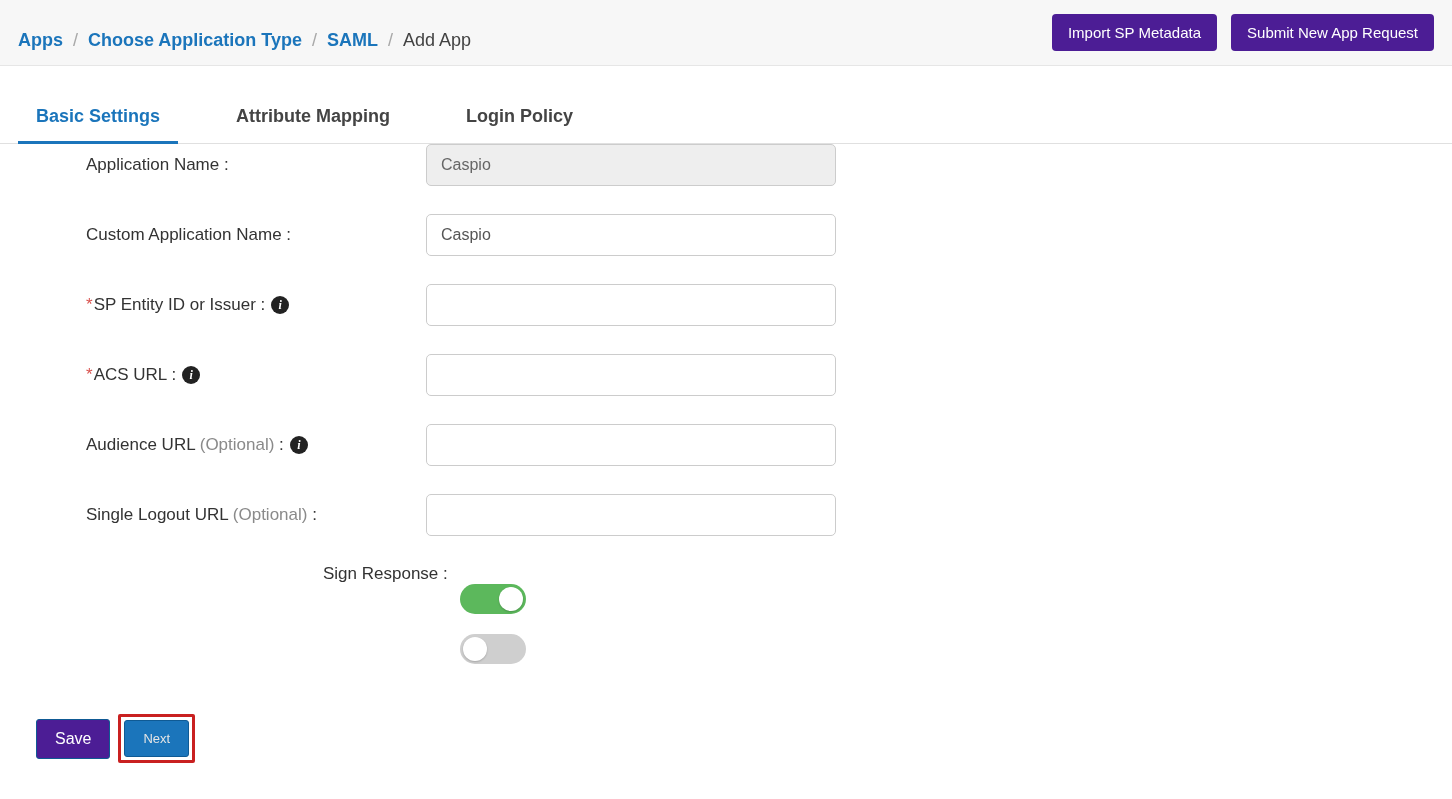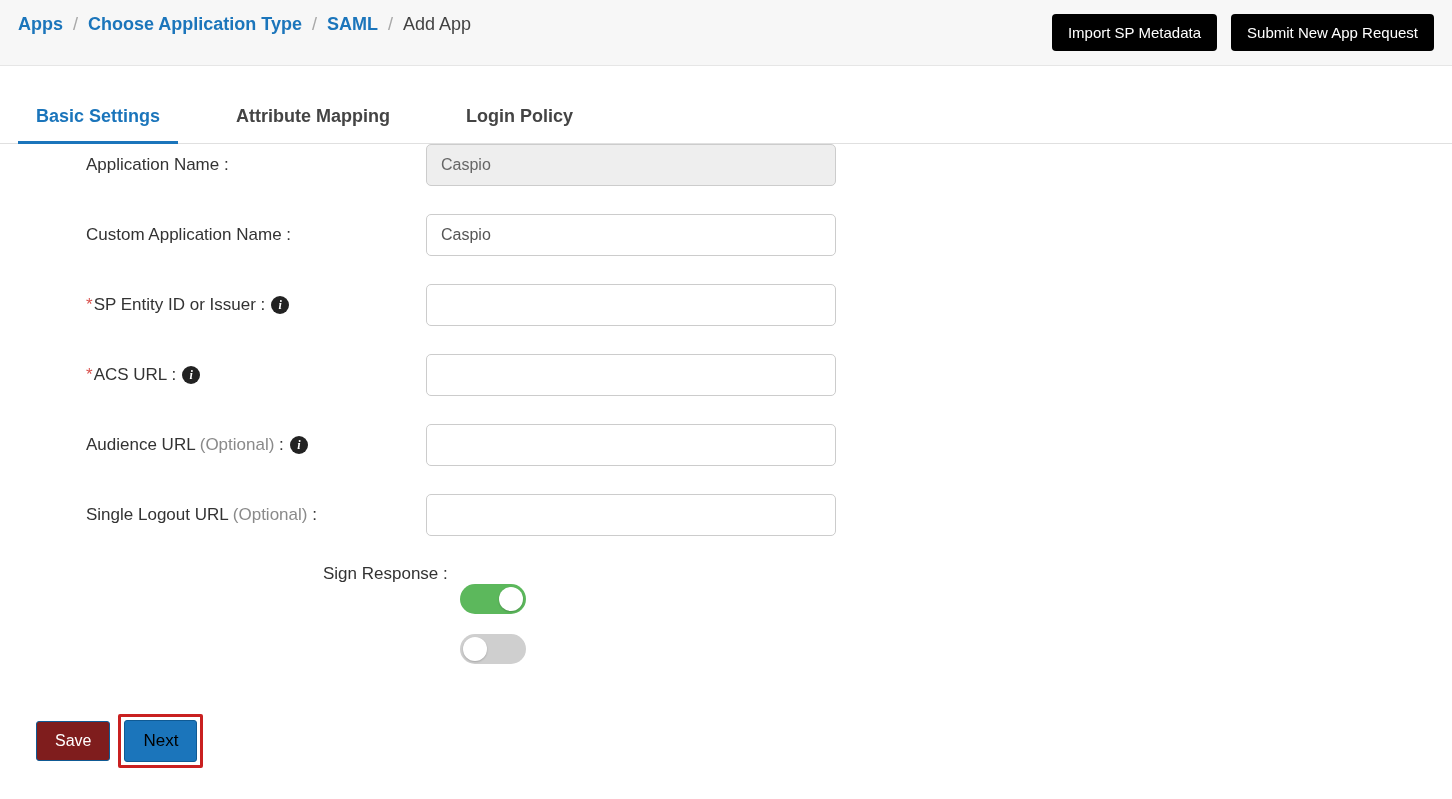--- a/index.html
+++ b/index.html
@@ -7,21 +7,21 @@
     font-family: Arial, Helvetica, sans-serif;
     font-size: 16px;
     color: #333;
     background: #fff;
     width: 1452px;
   }
   .topbar {
     background: #f7f7f7;
     border-bottom: 1px solid #e6e6e6;
     display: flex;
-    align-items: flex-start;
+    align-items: flex-end;
     justify-content: space-between;
     padding: 14px 18px 14px 18px;
   }
   .breadcrumb {
     display: flex;
     align-items: center;
     gap: 10px;
     font-size: 18px;
   }
   .breadcrumb .crumb-link {
@@ -37,21 +37,21 @@
   }
   .breadcrumb .crumb-current {
     color: #424242;
     font-weight: 500;
   }
   .topbar-actions {
     display: flex;
     gap: 14px;
   }
   .btn-primary {
-    background: #000000;
+    background: #4c1d95;
     color: #fff;
     border: none;
     padding: 10px 16px;
     font-size: 15px;
     border-radius: 4px;
     cursor: pointer;
   }
   .tabs {
     display: flex;
     gap: 40px;
@@ -149,39 +149,39 @@
   .toggle.on .knob { right: 3px; }
   .toggle.off { background: #cfcfcf; }
   .toggle.off .knob { left: 3px; }
   .footer-buttons {
     display: flex;
     gap: 8px;
     padding-left: 36px;
     align-items: center;
   }
   .btn-save {
-    background: #7f1d1d;
+    background: #4c1d95;
     color: #fff;
     border: 1px solid #0f5a94;
     padding: 10px 18px;
     font-size: 16px;
     border-radius: 3px;
     cursor: pointer;
   }
   .btn-next-wrap {
     border: 3px solid #c92020;
     padding: 3px;
     border-radius: 2px;
   }
   .btn-next {
     background: #1b75bb;
-    color: #000000;
+    color: #e5e5e5;
     border: 1px solid #0f5a94;
     padding: 10px 18px;
-    font-size: 17px;
+    font-size: 13px;
     border-radius: 3px;
     cursor: pointer;
   }
 </style>
 </head>
 <body>
 
 <div class="topbar">
   <div class="breadcrumb">
     <span class="crumb-link first">Apps</span>

